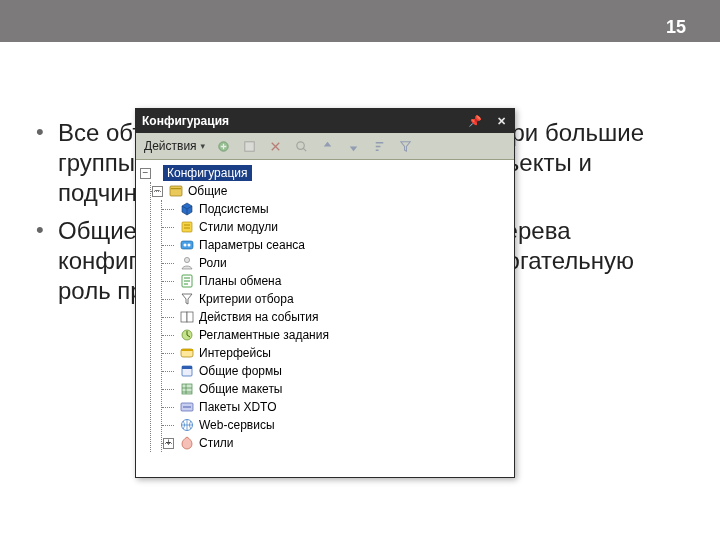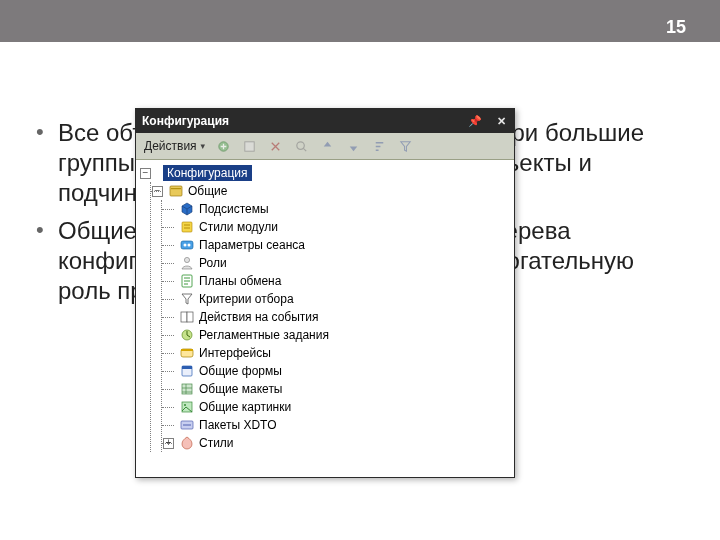--- a/index.html
+++ b/index.html
@@ -447,36 +447,35 @@
                   <rect x="3" y="3" width="10" height="10" class="i-tmpl"></rect>
                   <path d="M3 7h10M3 11h10M7 3v10" stroke="#4a8a4a" stroke-width=".7"></path>
                 </svg>
               </span>
               <span class="lbl">Общие макеты</span>
             </div>
             <div class="node">
               <span class="slot-exp"></span>
               <span class="icon">
                 <svg viewBox="0 0 16 16">
-                  <rect x="3" y="3" width="10" height="10" class="i-pic"></rect>
-                  <circle cx="6" cy="6" r="1" fill="#3a8a3a"></circle>
-                  <path d="M3 12l4-4 6 5" stroke="#3a8a3a" stroke-width="1" fill="none"></path>
-                </svg>
-              </span>
-              <span class="lbl">Общие картинки</span>
-            </div>
-            <div class="node">
-              <span class="slot-exp"></span>
-              <span class="icon">
-                <svg viewBox="0 0 16 16">
                   <rect x="2" y="4" width="12" height="8" rx="1" class="i-xdto"></rect>
                   <path d="M4 8h8" stroke="#5060b0" stroke-width="1"></path>
                 </svg>
               </span>
               <span class="lbl">Пакеты XDTO</span>
+            </div>
+            <div class="node">
+              <span class="slot-exp"></span>
+              <span class="icon">
+                <svg viewBox="0 0 16 16">
+                  <circle cx="8" cy="8" r="5.5" class="i-web"></circle>
+                  <path d="M2.5 8h11M8 2.5v11M4 4c2 3 2 5 0 8M12 4c-2 3-2 5 0 8" stroke="#3a7cc6" stroke-width=".7" fill="none"></path>
+                </svg>
+              </span>
+              <span class="lbl">Web-сервисы</span>
             </div>
             <div class="node">
               <span class="slot-exp">
                 <span class="expander">+</span>
               </span>
               <span class="icon">
                 <svg viewBox="0 0 16 16">
                   <path d="M8 2c3 2 5 4 5 7a5 5 0 0 1-10 0c0-3 2-5 5-7z" class="i-style"></path>
                 </svg>
               </span>

